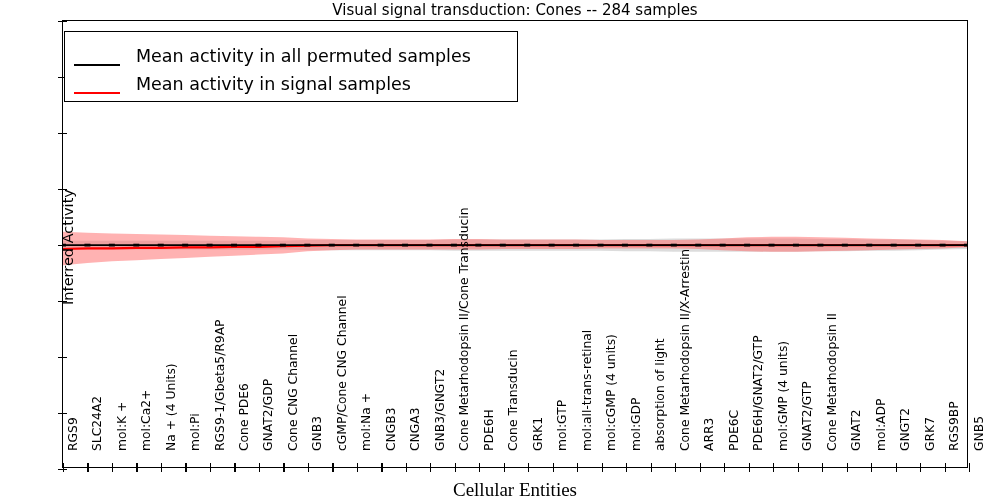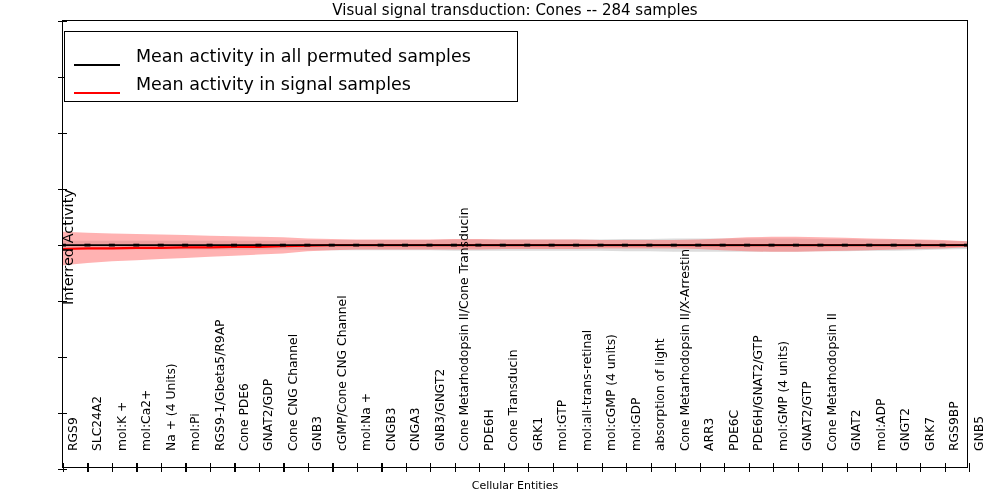--- a/index.html
+++ b/index.html
@@ -65,23 +65,24 @@
   .ytick-mark.inner {
     left: 0px;
     width: 4px;
   }
   
   #xlabel {
     position: absolute;
     left: 62px; top: 479px;
     width: 906px;
     text-align: center;
-    font-size: 11px;
-    color: #000000;
-    white-space: nowrap;
+    font-size: 19px;
+    color: #000000;
+    white-space: nowrap;
+    font-family: Liberation Serif, serif;
   }
   .xtick-mark {
     position: absolute;
     bottom: -5px;
     width: 1.2px;
     height: 5px;
     background: #000000;
   }
   .xtick-label {
     position: absolute;

